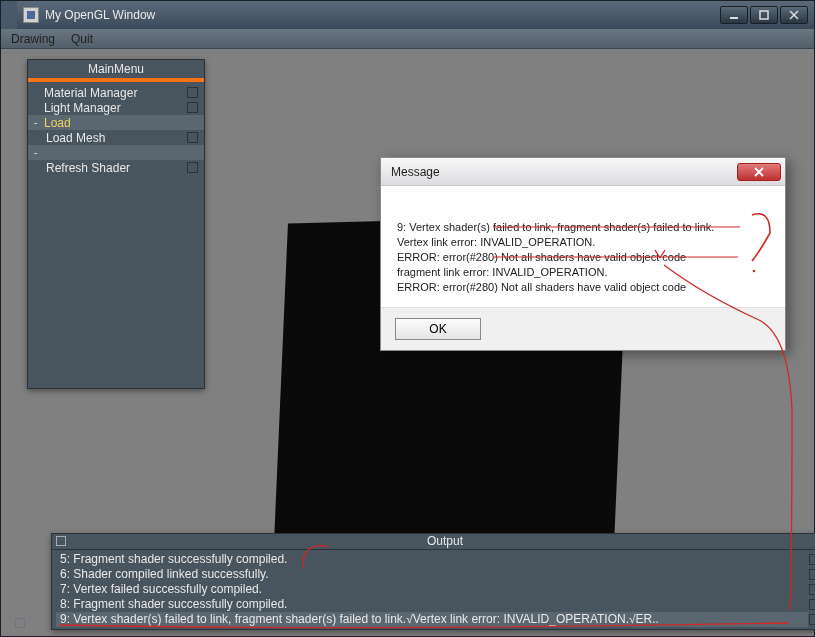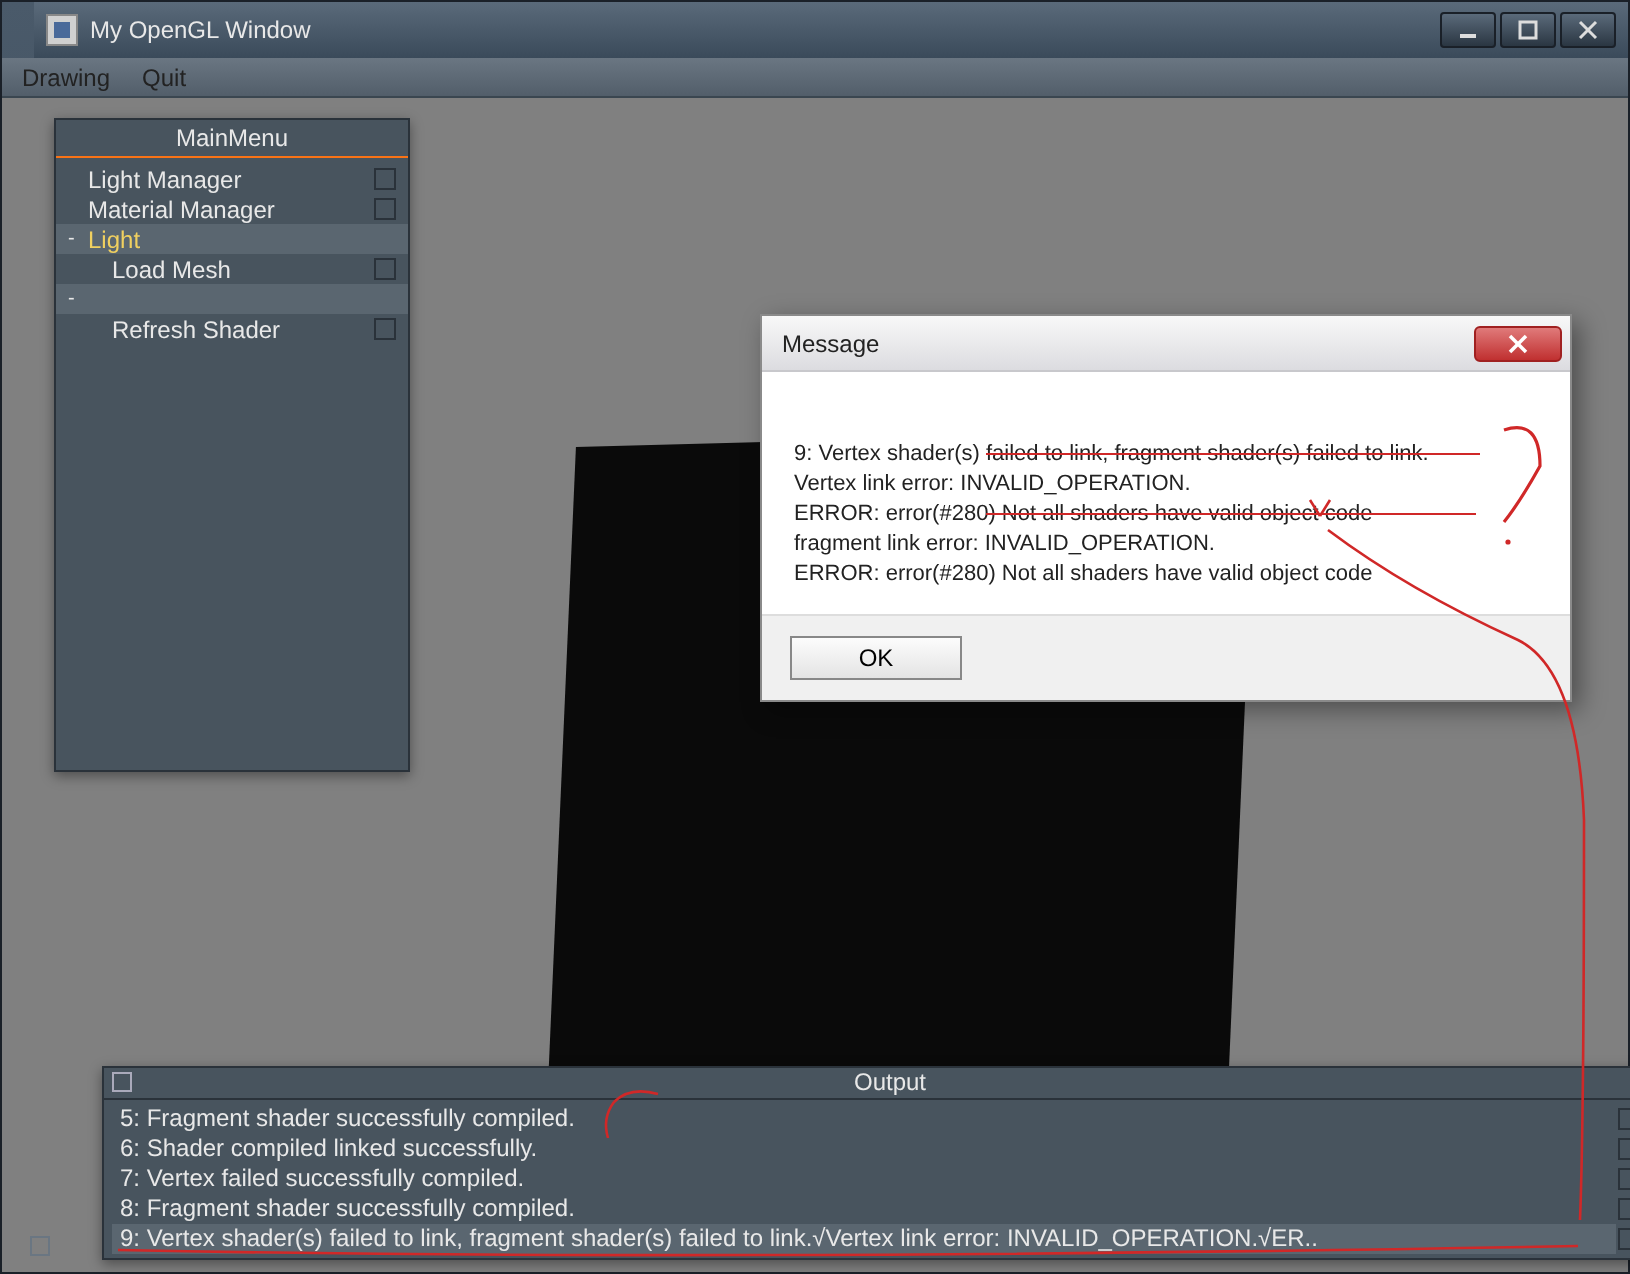--- a/index.html
+++ b/index.html
@@ -84,21 +84,21 @@
       width: 178px;
       background: #48545e;
       border: 1px solid #2a323a;
       box-shadow: 0 2px 6px rgba(0,0,0,0.4);
     }
     .panel-title {
       text-align: center;
       color: #e8e8e8;
       font-size: 12px;
       padding: 2px 0;
-      border-bottom: 1px solid #f97316;
+      border-bottom: 4px solid #f97316;
     }
     .menu-list { padding: 3px 0; }
     .menu-item {
       display: flex;
       align-items: center;
       padding: 0 6px;
       height: 15px;
       color: #e8e8e8;
       font-size: 12px;
       cursor: pointer;
@@ -113,21 +113,21 @@
       margin-right: 2px;
       font-size: 10px;
       width: 8px;
     }
     .menu-item .label { flex: 1; }
     .menu-item .checkbox {
       width: 11px; height: 11px;
       border: 1px solid #2a323a;
       background: #48545e;
     }
-    .menu-item.indent .label { margin-left: 12px; }
+    .menu-item.indent .label { margin-left: 2px; }
     .main-menu .pad { height: 210px; }
     
     .mesh {
       position: absolute;
       left: 280px; top: 170px;
       width: 340px; height: 330px;
       background: #0a0a0a;
       transform: skew(-4deg, 0deg) rotate(-1.5deg);
     }
     
@@ -312,31 +312,31 @@
 
   <div class="viewport">
 
     <div class="mesh"></div>
 
     <div class="main-menu">
       <div class="panel-title">MainMenu</div>
       <div class="menu-list" id="menu-list">
           <div class="menu-item">
             <span class="expander"></span>
+            <span class="label">Material Manager</span>
+            <span class="checkbox"></span>
+          </div>
+          <div class="menu-item">
+            <span class="expander"></span>
             <span class="label">Light Manager</span>
             <span class="checkbox"></span>
           </div>
-          <div class="menu-item">
-            <span class="expander"></span>
-            <span class="label">Material Manager</span>
-            <span class="checkbox"></span>
-          </div>
           <div class="menu-item highlighted">
             <span class="expander">-</span>
-            <span class="label">Light</span>
+            <span class="label">Load</span>
           </div>
           <div class="menu-item indent">
             <span class="expander"></span>
             <span class="label">Load Mesh</span>
             <span class="checkbox"></span>
           </div>
           <div class="menu-item highlighted">
             <span class="expander">-</span>
           </div>
           <div class="menu-item indent">

